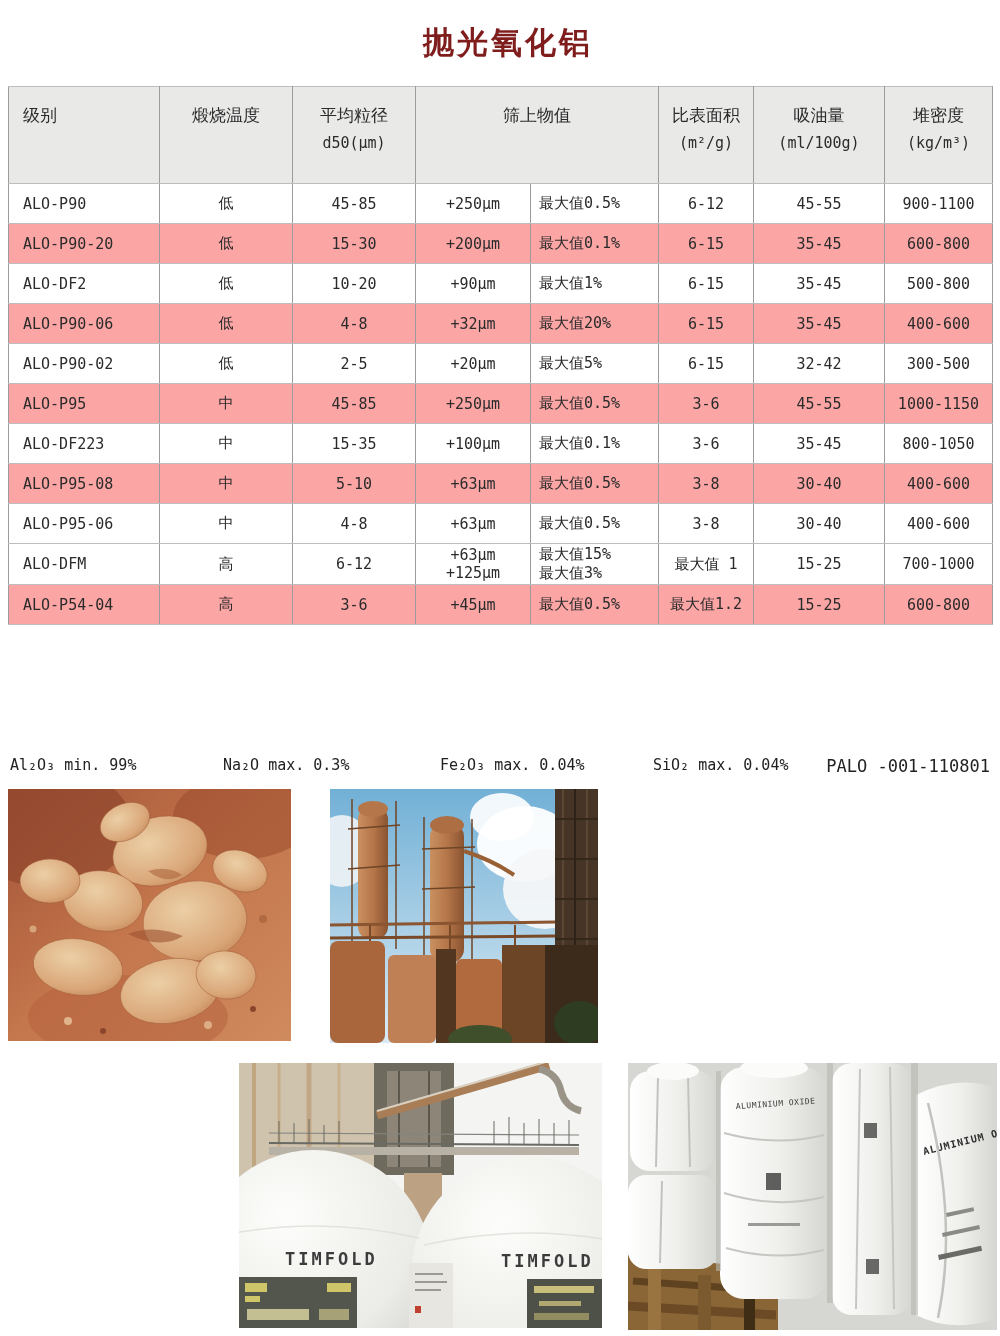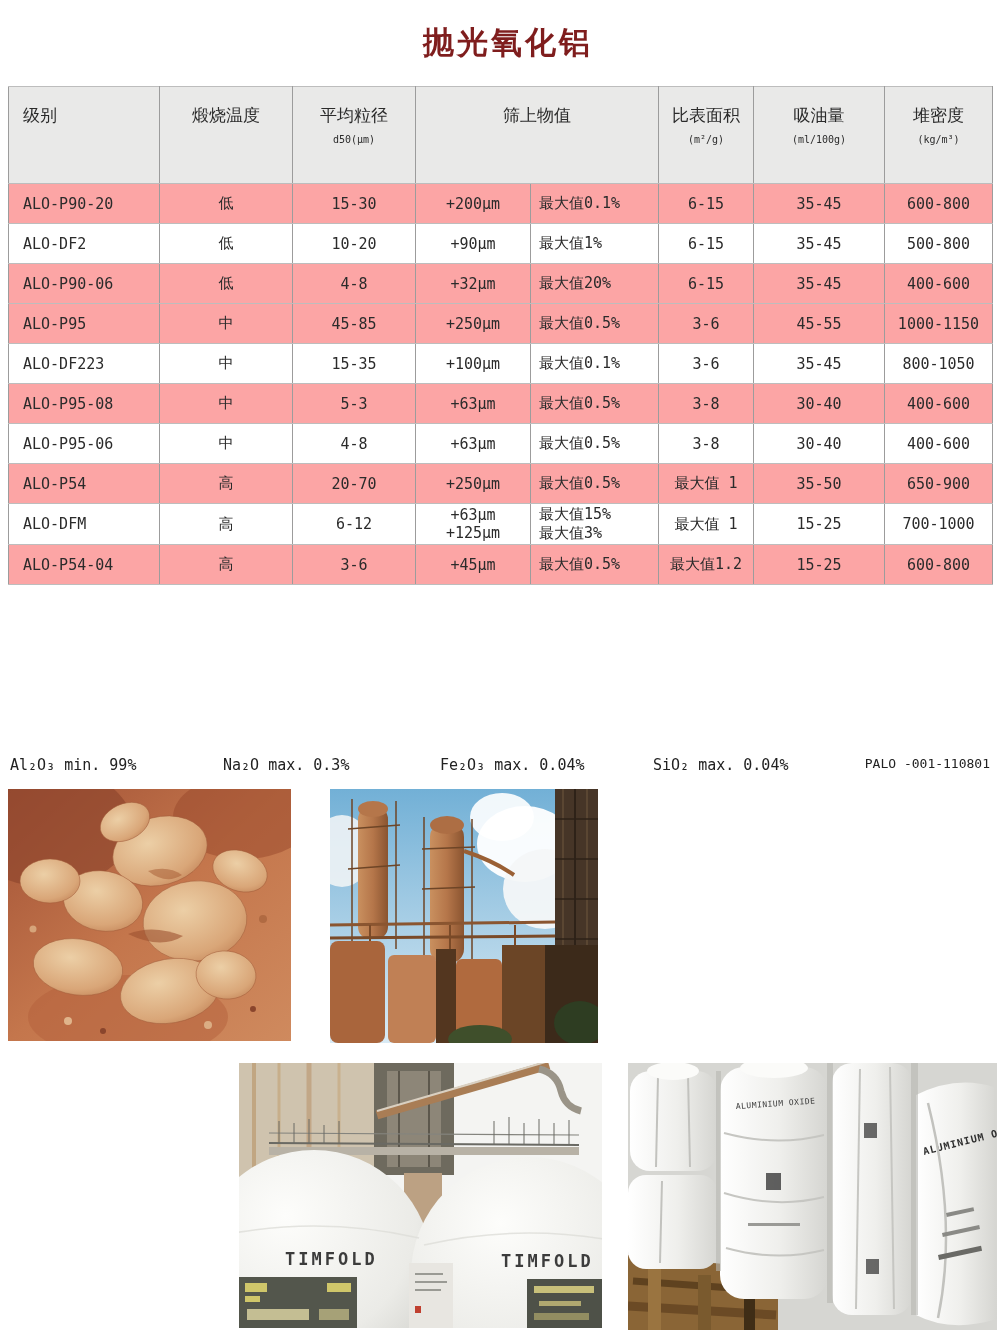--- a/index.html
+++ b/index.html
@@ -9,32 +9,32 @@
          font-size:31px;font-weight:bold;letter-spacing:3px;}
   
   .spec{position:absolute;left:8px;top:86px;width:984px;border-collapse:collapse;
         table-layout:fixed;font-family:"DejaVu Sans Mono","Liberation Mono","DejaVu Sans",monospace;border-radius:25px;}
   .spec th,.spec td{border-left:1px solid #9c9c9c;border-right:1px solid #9c9c9c;
         border-top:1px solid #bdbdbd;border-bottom:1px solid #bdbdbd;
         padding:0;text-align:center;font-weight:normal;font-size:15px;color:#2b2b2b;
         white-space:pre-line;overflow:hidden;}
   .spec{border:1px solid #8d8d8d;}
   .spec thead th{background:#e9e9e8;height:79px;vertical-align:top;padding-top:17px;font-size:17px;}
-  .spec thead .sub{font-size:10px;margin-top:7px;}
+  .spec thead .sub{font-size:15px;margin-top:7px;}
   .spec tbody tr{height:40px;background:#ffffff;}
   .spec tbody tr.alt{background:#fca5a5;}
   .spec tbody tr.tall{height:41px;}
   .h-grade,.c-grade{text-align:left !important;padding-left:14px !important;}
   .c-sievemax{text-align:left !important;padding-left:8px !important;}
   
   .chem{position:absolute;top:756px;left:0;width:1000px;height:22px;font-size:15px;color:#222;
         font-family:"DejaVu Sans Mono","Liberation Mono","DejaVu Sans",monospace;}
   .chem span{position:absolute;top:0;white-space:nowrap;}
   .chem .p1{left:10px;} .chem .p2{left:223px;} .chem .p3{left:440px;} .chem .p4{left:653px;}
-  .chem .p5{right:10px;font-size:13px;}
+  .chem .p5{right:10px;font-size:17px;}
   
   .photo{position:absolute;overflow:hidden;}
   .photo svg{display:block;}
   .ph1{left:8px;top:789px;width:283px;height:252px;}
   .ph2{left:330px;top:789px;width:268px;height:254px;}
   .ph3{left:239px;top:1063px;width:363px;height:265px;}
   .ph4{left:628px;top:1063px;width:369px;height:267px;}
   .svg-label{font-family:"DejaVu Sans Mono","Liberation Mono",monospace;font-weight:bold;fill:#3c3c3c;}
 </style>
 </head>
@@ -60,20 +60,30 @@
         <th class="h-grade"><div>级别</div></th>
         <th><div>煅烧温度</div></th>
         <th><div>平均粒径</div><div class="sub">d50(μm)</div></th>
         <th colspan="2"><div>筛上物值</div></th>
         <th><div>比表面积</div><div class="sub">(m²/g)</div></th>
         <th><div>吸油量</div><div class="sub">(ml/100g)</div></th>
         <th><div>堆密度</div><div class="sub">(kg/m³)</div></th>
       </tr>
     </thead>
     <tbody>
+        <tr>
+      <td class="c-grade">ALO-P90</td>
+      <td>低</td>
+      <td>45-85</td>
+      <td>+250μm</td>
+      <td class="c-sievemax">最大值0.5%</td>
+      <td>6-12</td>
+      <td>45-55</td>
+      <td>900-1100</td>
+    </tr>
         <tr class="alt">
       <td class="c-grade">ALO-P90-20</td>
       <td>低</td>
       <td>15-30</td>
       <td>+200μm</td>
       <td class="c-sievemax">最大值0.1%</td>
       <td>6-15</td>
       <td>35-45</td>
       <td>600-800</td>
     </tr>
@@ -89,20 +99,30 @@
     </tr>
         <tr class="alt">
       <td class="c-grade">ALO-P90-06</td>
       <td>低</td>
       <td>4-8</td>
       <td>+32μm</td>
       <td class="c-sievemax">最大值20%</td>
       <td>6-15</td>
       <td>35-45</td>
       <td>400-600</td>
+    </tr>
+        <tr>
+      <td class="c-grade">ALO-P90-02</td>
+      <td>低</td>
+      <td>2-5</td>
+      <td>+20μm</td>
+      <td class="c-sievemax">最大值5%</td>
+      <td>6-15</td>
+      <td>32-42</td>
+      <td>300-500</td>
     </tr>
         <tr class="alt">
       <td class="c-grade">ALO-P95</td>
       <td>中</td>
       <td>45-85</td>
       <td>+250μm</td>
       <td class="c-sievemax">最大值0.5%</td>
       <td>3-6</td>
       <td>45-55</td>
       <td>1000-1150</td>
@@ -113,46 +133,36 @@
       <td>15-35</td>
       <td>+100μm</td>
       <td class="c-sievemax">最大值0.1%</td>
       <td>3-6</td>
       <td>35-45</td>
       <td>800-1050</td>
     </tr>
         <tr class="alt">
       <td class="c-grade">ALO-P95-08</td>
       <td>中</td>
-      <td>5-3</td>
+      <td>5-10</td>
       <td>+63μm</td>
       <td class="c-sievemax">最大值0.5%</td>
       <td>3-8</td>
       <td>30-40</td>
       <td>400-600</td>
     </tr>
         <tr>
       <td class="c-grade">ALO-P95-06</td>
       <td>中</td>
       <td>4-8</td>
       <td>+63μm</td>
       <td class="c-sievemax">最大值0.5%</td>
       <td>3-8</td>
       <td>30-40</td>
       <td>400-600</td>
-    </tr>
-        <tr class="alt">
-      <td class="c-grade">ALO-P54</td>
-      <td>高</td>
-      <td>20-70</td>
-      <td>+250μm</td>
-      <td class="c-sievemax">最大值0.5%</td>
-      <td>最大值 1</td>
-      <td>35-50</td>
-      <td>650-900</td>
     </tr>
         <tr class="tall">
       <td class="c-grade">ALO-DFM</td>
       <td>高</td>
       <td>6-12</td>
       <td>+63μm
 +125μm</td>
       <td class="c-sievemax">最大值15%
 最大值3%</td>
       <td>最大值 1</td>

